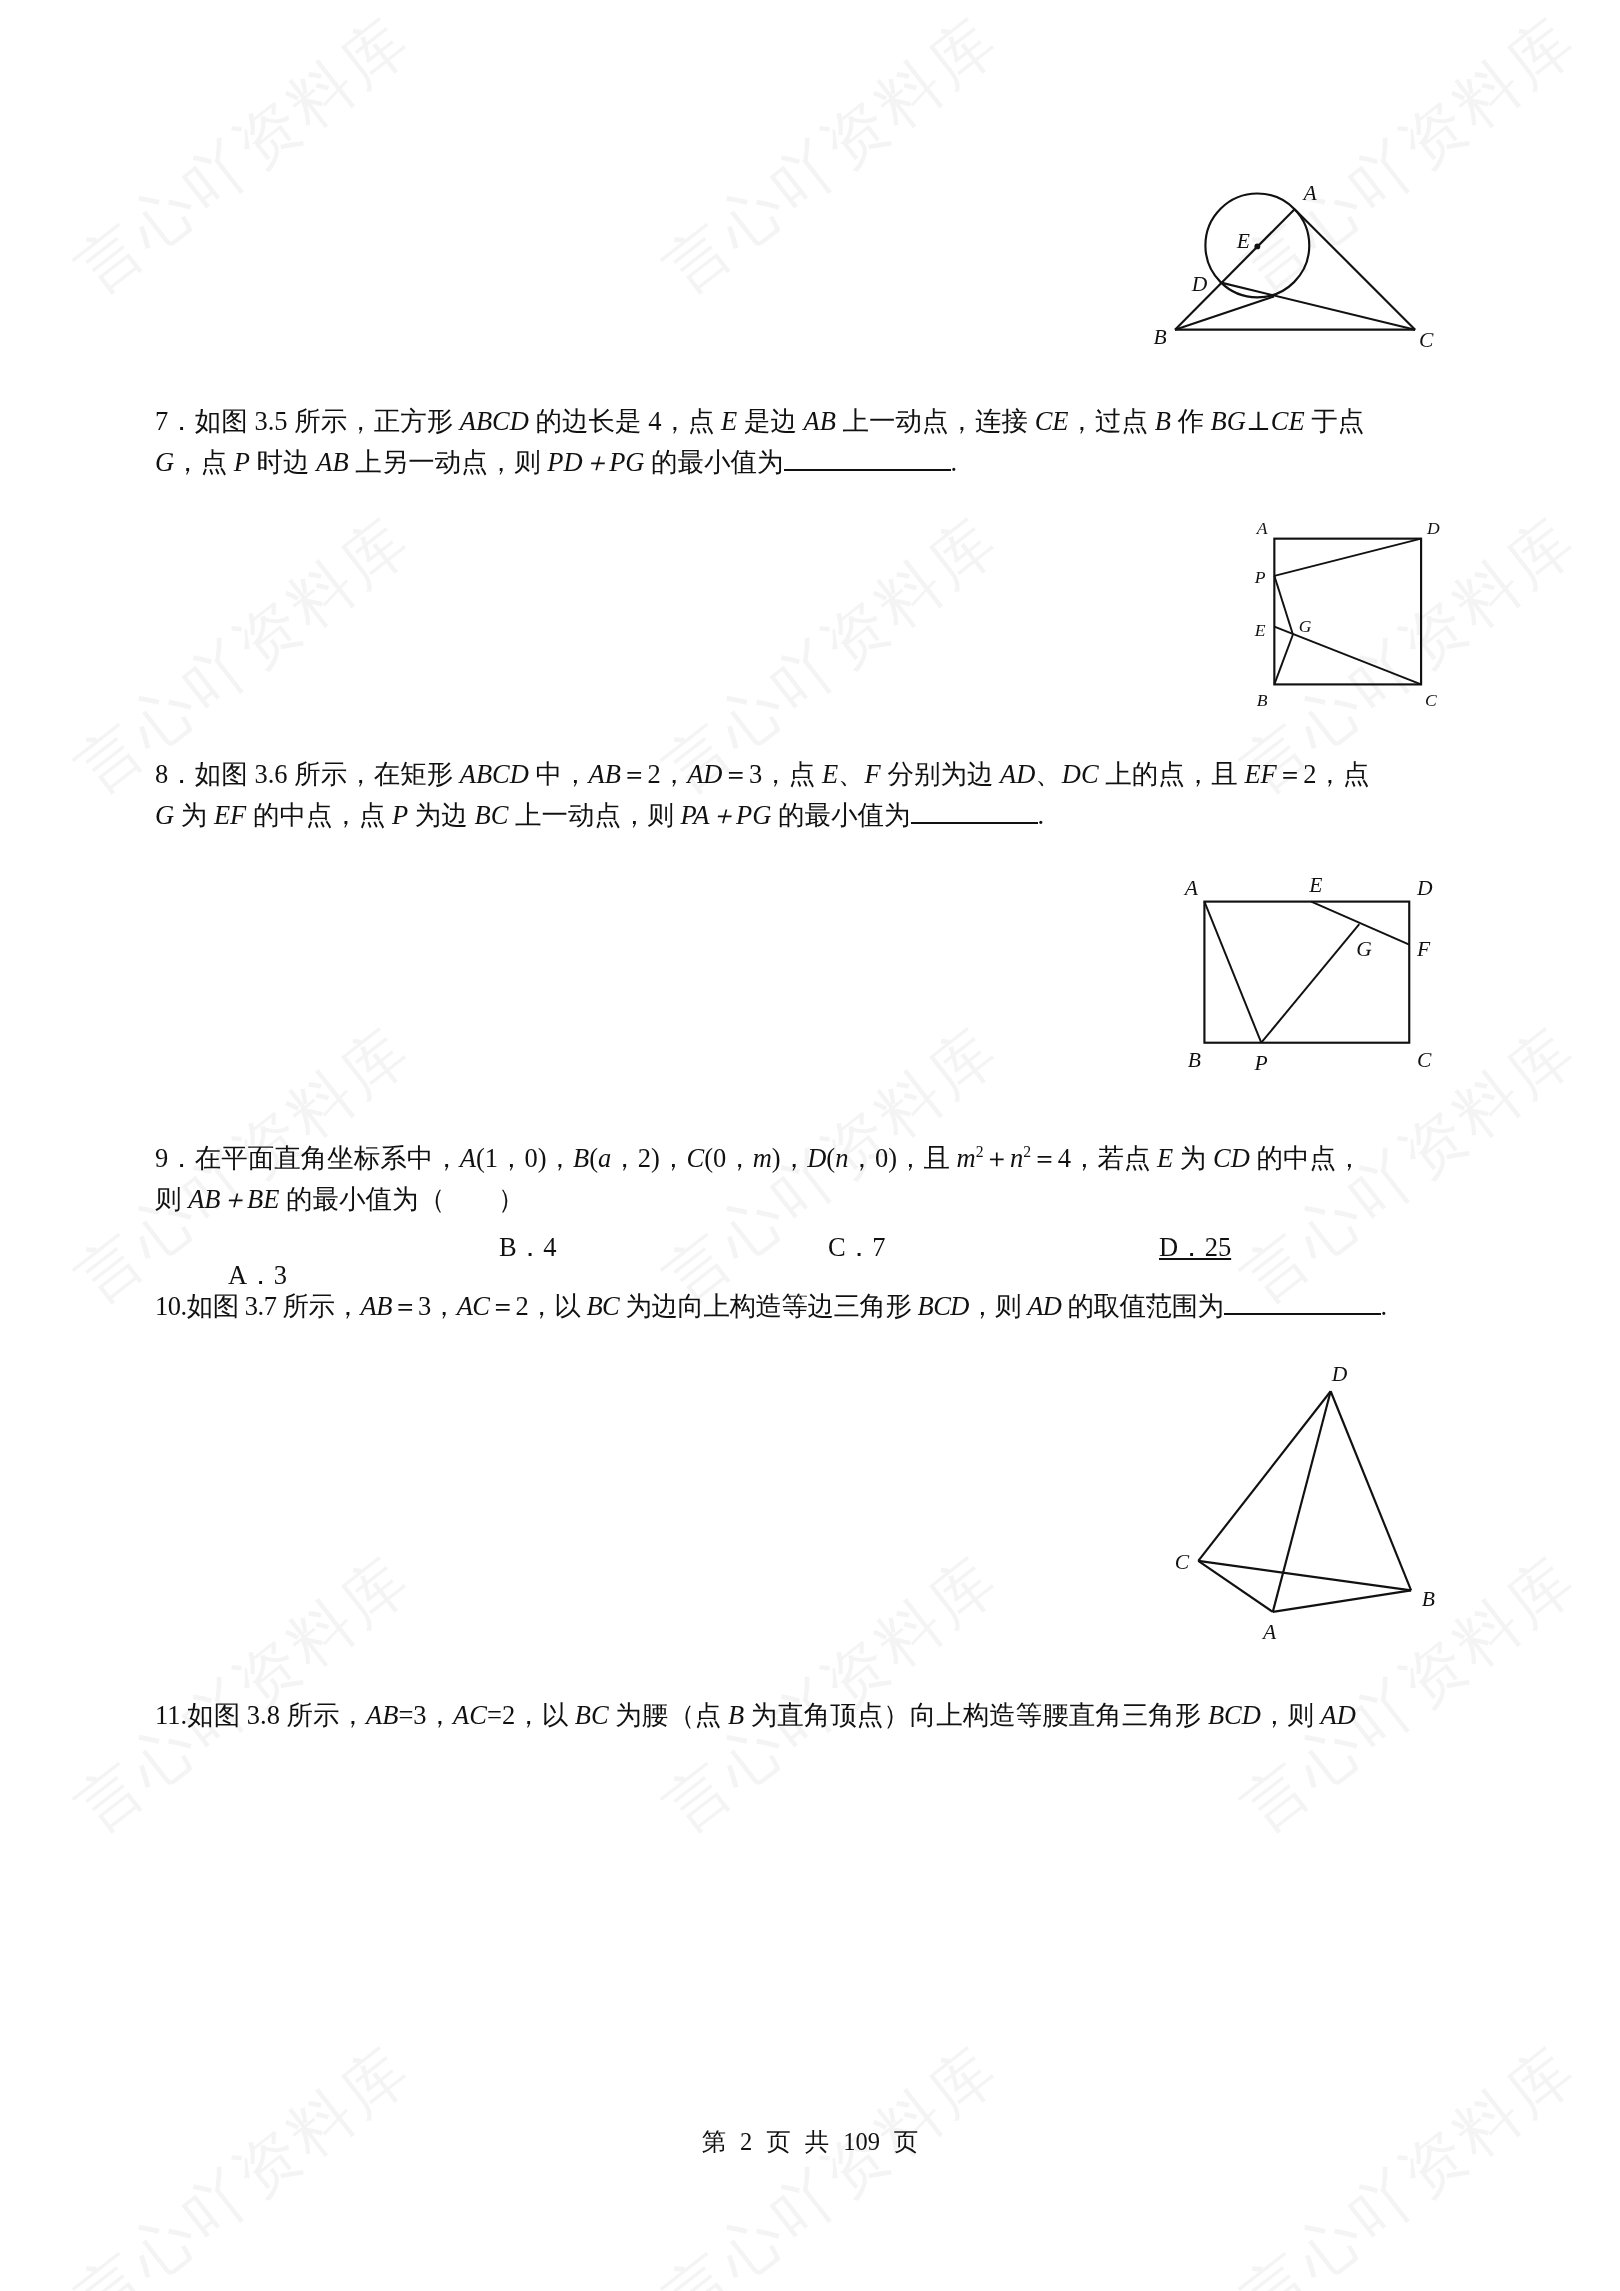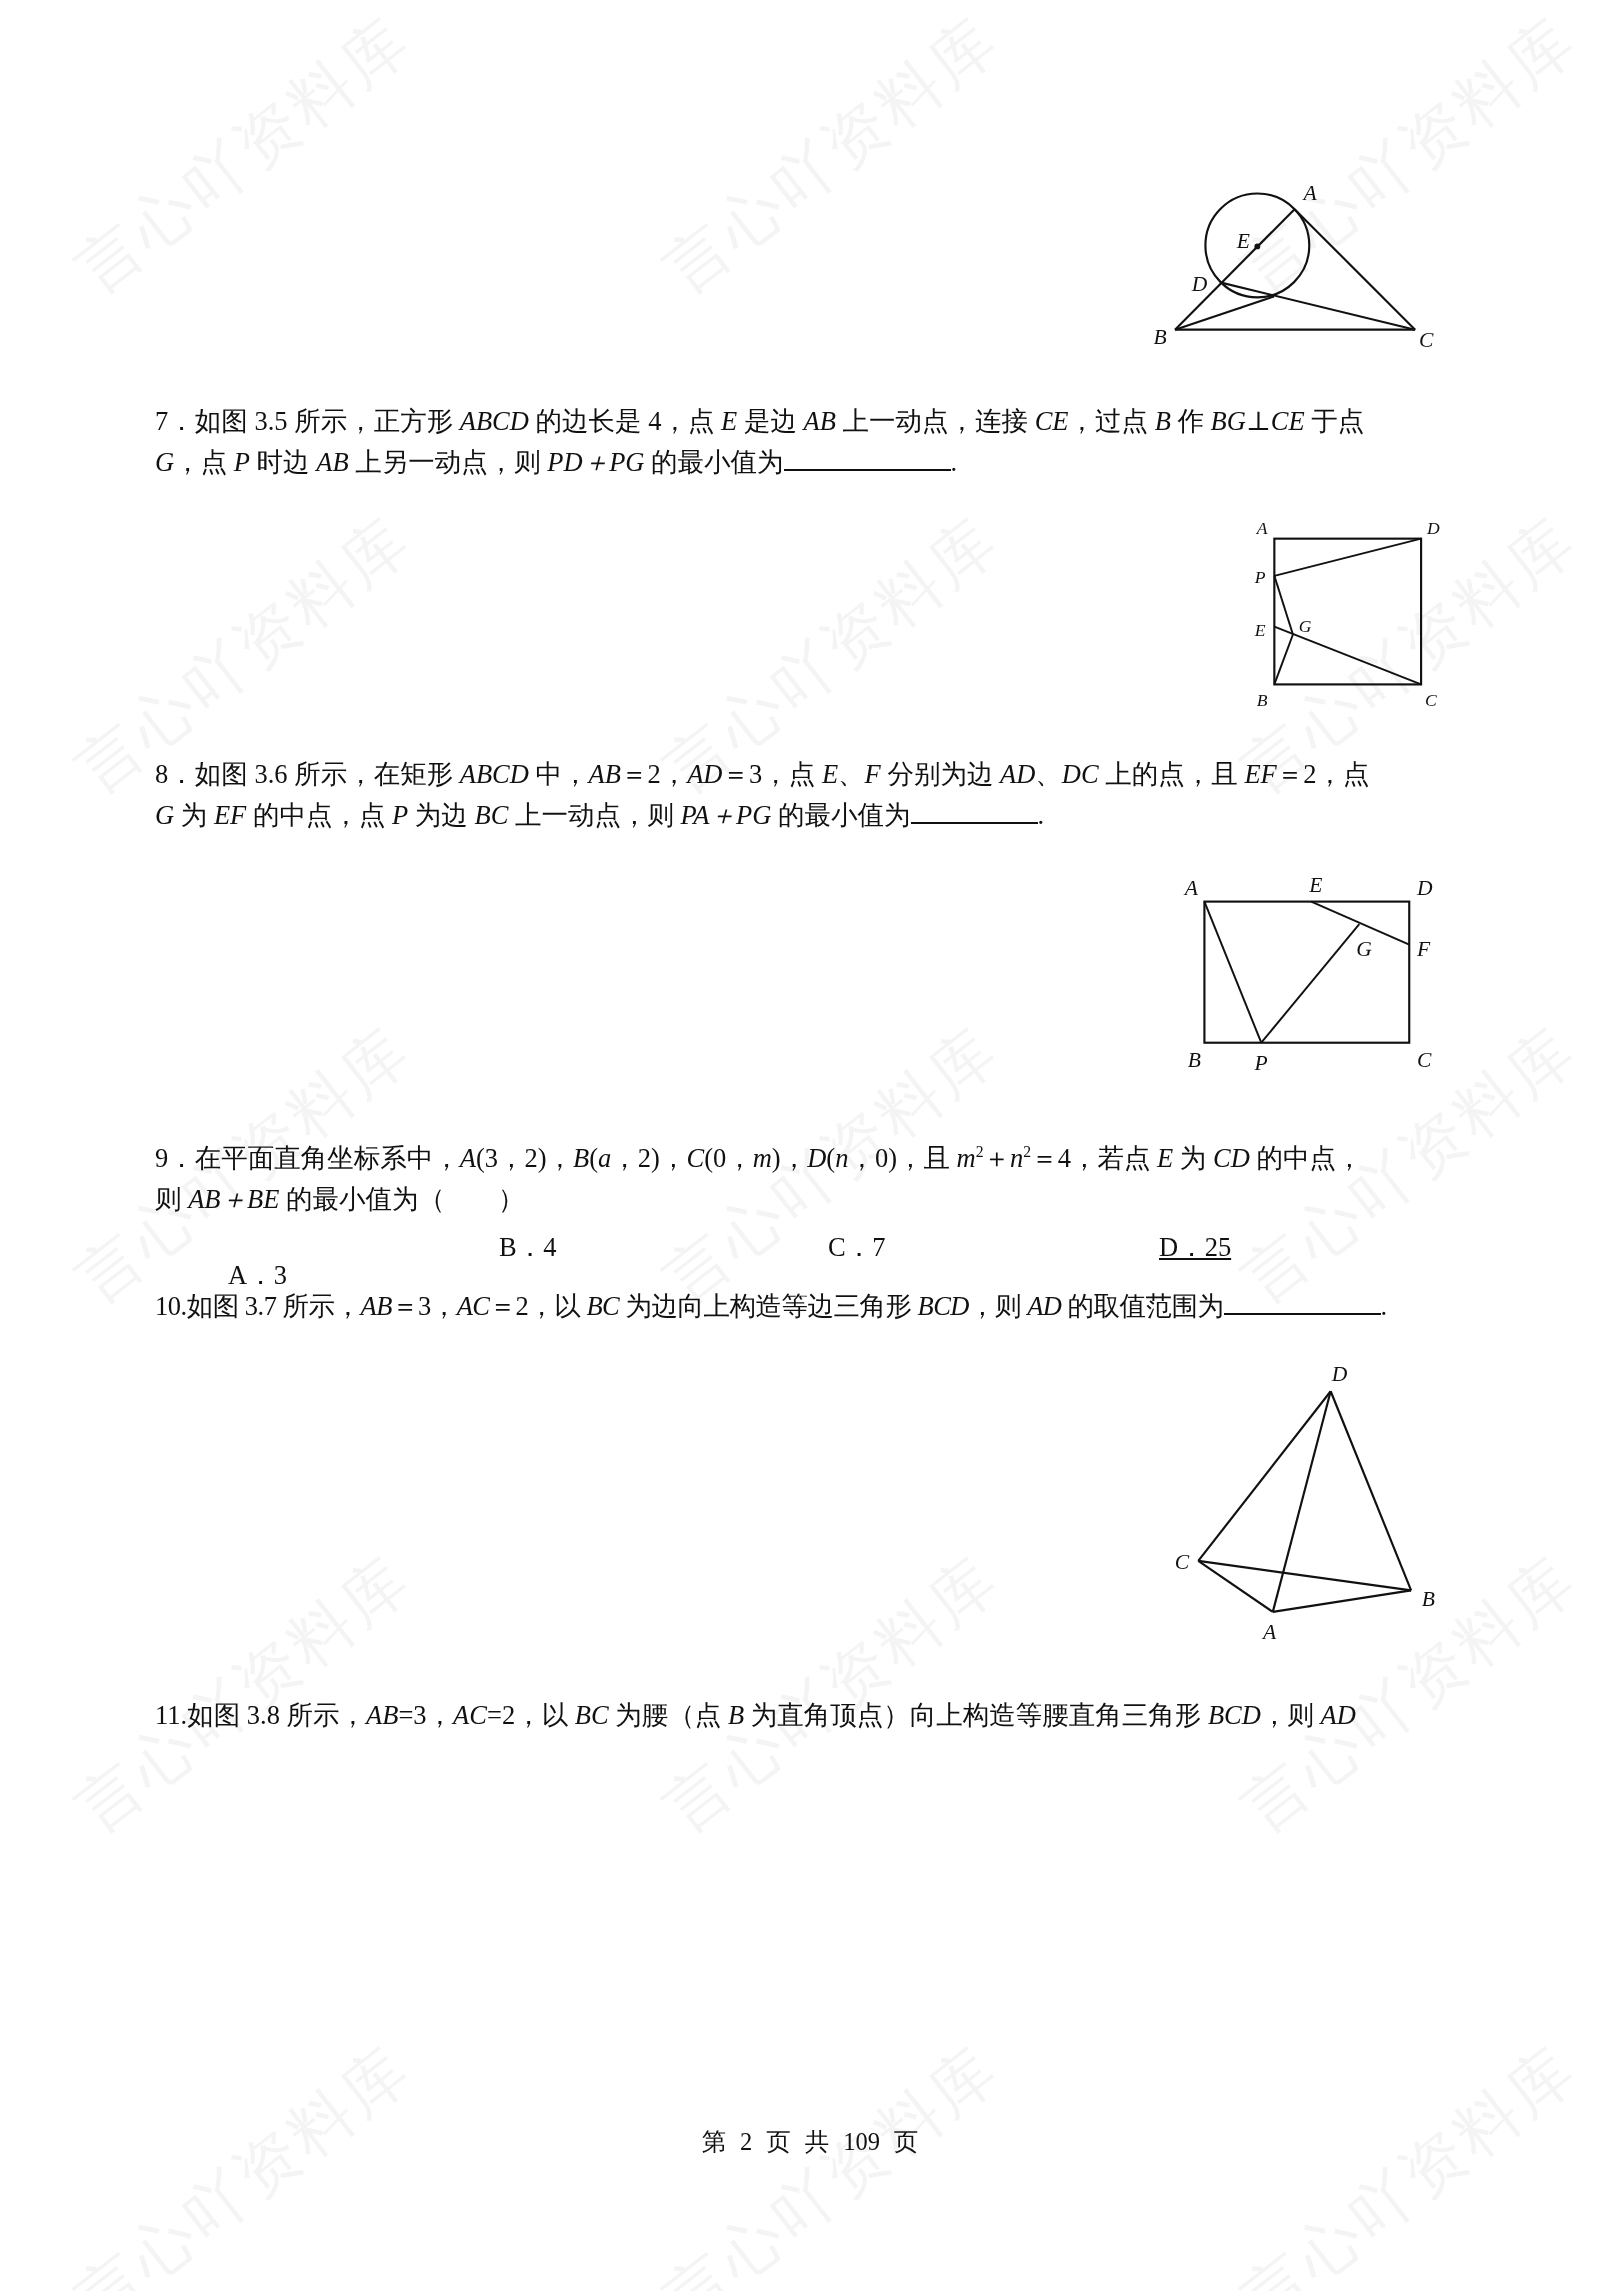--- a/index.html
+++ b/index.html
@@ -102,21 +102,21 @@
     <text x="184" y="86" font-size="22">G</text>
     <text x="246" y="86" font-size="22">F</text>
     <text x="12" y="199" font-size="22">B</text>
     <text x="80" y="202" font-size="22">P</text>
     <text x="246" y="199" font-size="22">C</text>
   </svg>
 </div>
 
 <div class="q" style="top:1131px;">
   <div>
-    <span>9．</span><span>在平面直角坐标系中，</span><i>A</i><span>(3，2)，</span><i>B</i><span>(</span><i>a</i><span>，2)，</span><i>C</i><span>(0，</span><i>m</i><span>)，</span><i>D</i><span>(</span><i>n</i><span>，0)，且 </span><i>m</i><sup>2</sup><span>＋</span><i>n</i><sup>2</sup><span>＝4，若点 </span><i>E</i><span> 为 </span><i>CD</i><span> 的中点，</span>
+    <span>9．</span><span>在平面直角坐标系中，</span><i>A</i><span>(1，0)，</span><i>B</i><span>(</span><i>a</i><span>，2)，</span><i>C</i><span>(0，</span><i>m</i><span>)，</span><i>D</i><span>(</span><i>n</i><span>，0)，且 </span><i>m</i><sup>2</sup><span>＋</span><i>n</i><sup>2</sup><span>＝4，若点 </span><i>E</i><span> 为 </span><i>CD</i><span> 的中点，</span>
   </div>
   <div>
     <span>则 </span><i>AB＋BE</i><span> 的最小值为（　　）</span>
   </div>
 </div>
 <div class="options">
   <span class="opt" style="left:0px;margin-top:28px;">A．3</span>
   <span class="opt" style="left:271px;">B．4</span>
   <span class="opt" style="left:600px;">C．7</span>
   <span class="opt" style="left:931px;text-decoration:underline;">D．25</span>

